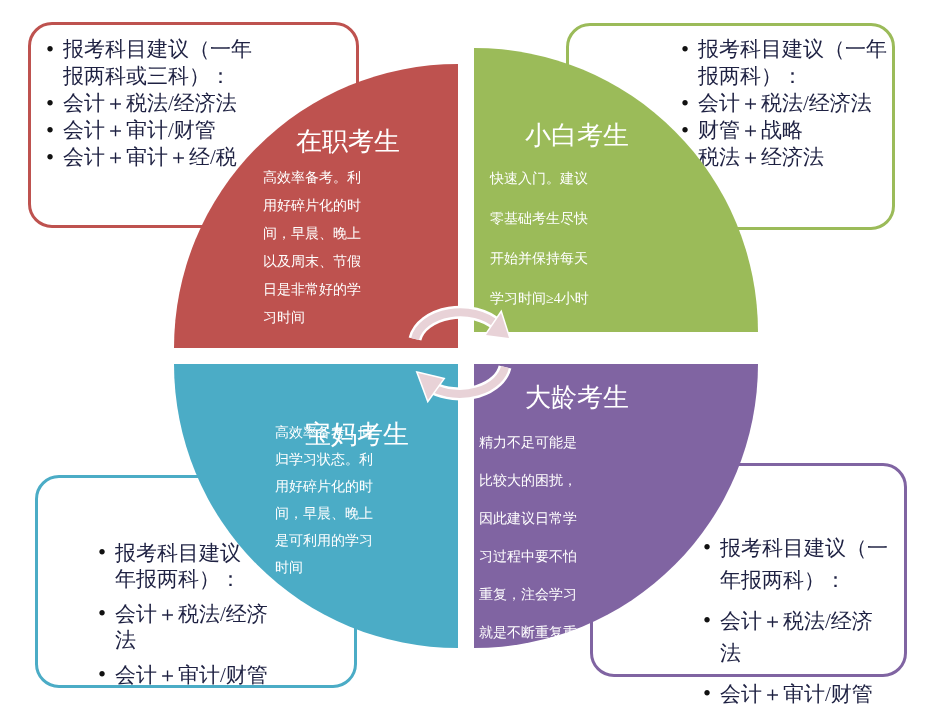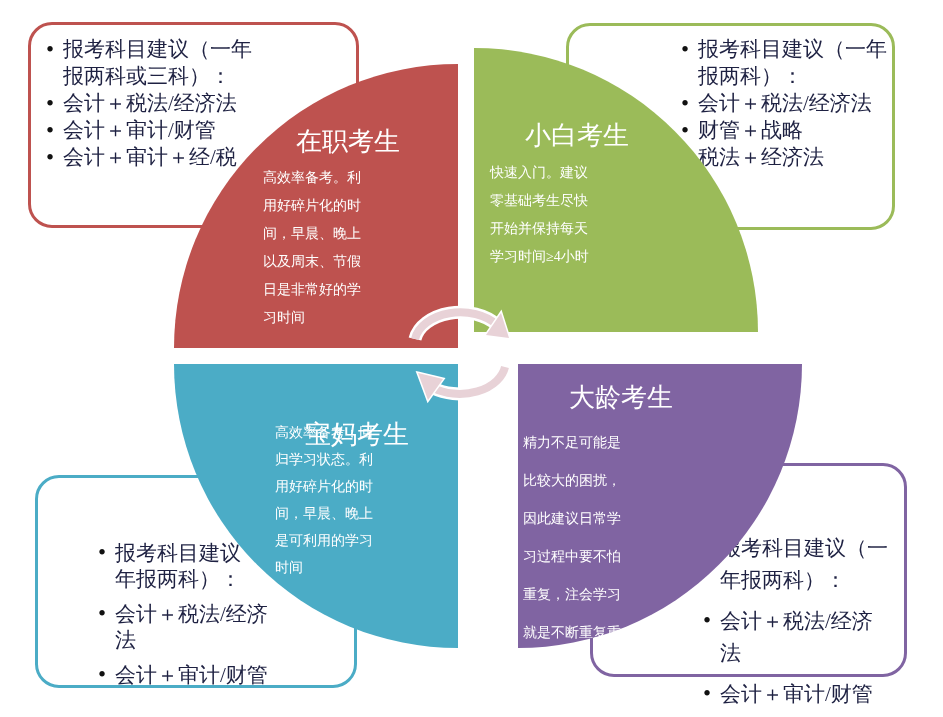--- a/index.html
+++ b/index.html
@@ -28,27 +28,27 @@
   .box-bl ul{padding:62px 4px 0 60px;}
   .box-bl li{line-height:26px;margin-bottom:9px;}
   .box-br{left:590px;top:463px;width:317px;height:214px;border:3px solid var(--purple);}
   .box-br ul{padding:66px 4px 0 110px;}
   .box-br li{line-height:32px;margin-bottom:9px;}
   
   .quad{position:absolute;width:284px;height:284px;z-index:2;color:#fff;}
   .q-tl{left:174px;top:64px;background:var(--red);border-radius:284px 0 0 0;}
   .q-tr{left:474px;top:48px;background:var(--green);border-radius:0 284px 0 0;}
   .q-bl{left:174px;top:364px;background:var(--teal);border-radius:0 0 0 284px;}
-  .q-br{left:474px;top:364px;background:var(--purple);border-radius:0 0 284px 0;margin-left:44px;}
+  .q-br{left:474px;top:364px;background:var(--purple);border-radius:0 0 284px 0;}
   .q-title{position:absolute;font-size:26px;line-height:24px;white-space:nowrap;}
   .q-body{position:absolute;font-size:14px;white-space:pre-line;}
   .q-tl .q-title{left:122px;top:66px;}
   .q-tl .q-body{left:89px;top:100px;line-height:28px;}
   .q-tr .q-title{left:51px;top:76px;}
-  .q-tr .q-body{left:16px;top:111px;line-height:28px;}
+  .q-tr .q-body{left:16px;top:111px;line-height:40px;}
   .q-bl .q-title{left:131px;top:19px;margin-top:40px;}
   .q-bl .q-body{left:101px;top:55px;line-height:27px;}
   .q-br .q-title{left:51px;top:22px;}
   .q-br .q-body{left:5px;top:60px;line-height:38px;}
   
   .cycle{position:absolute;left:395px;top:293px;width:160px;height:130px;z-index:3;}
 </style>
 </head>
 <body>
 

